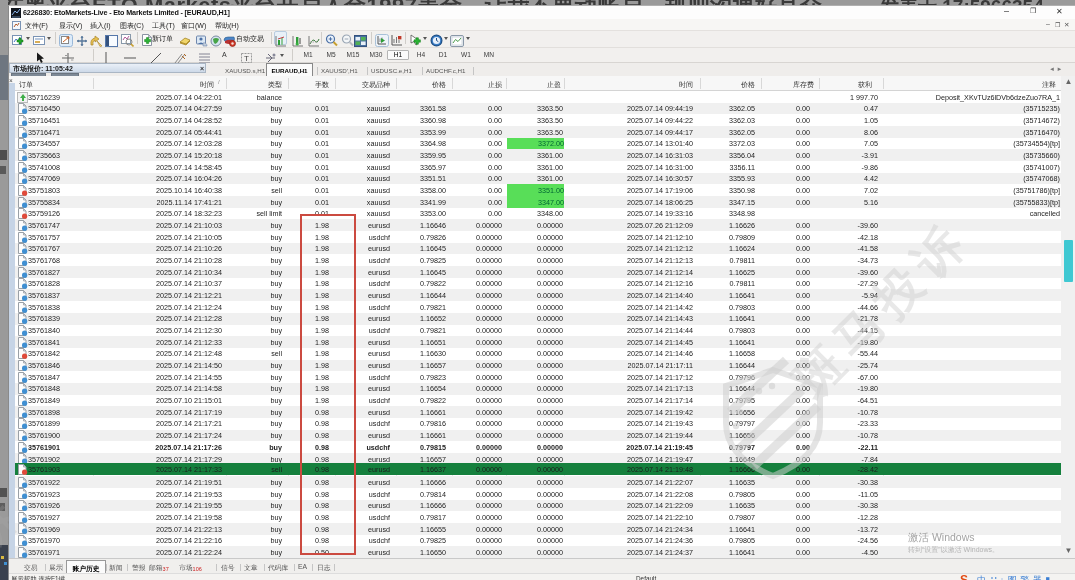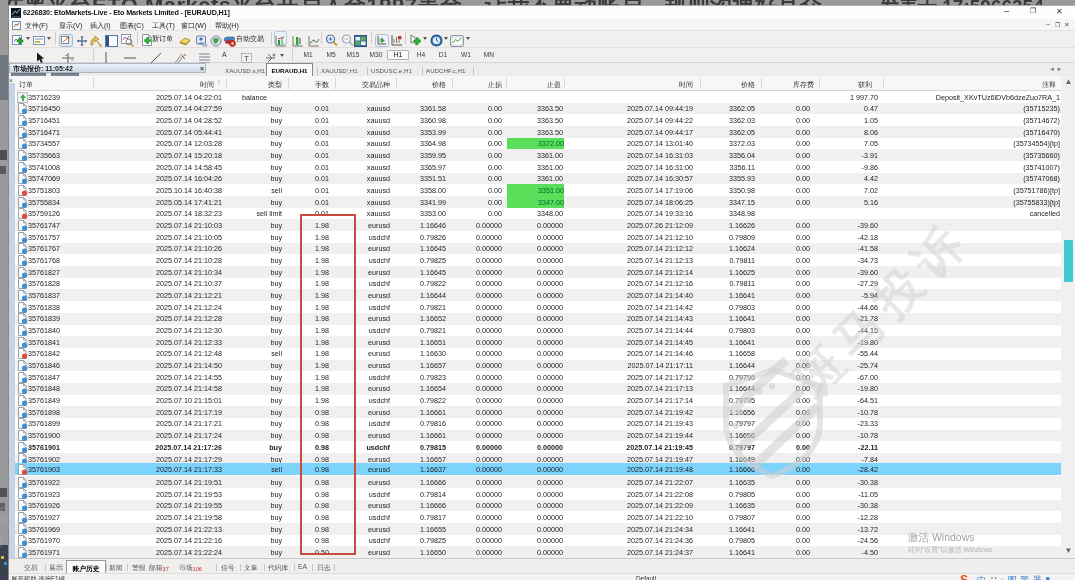--- a/index.html
+++ b/index.html
@@ -360,21 +360,21 @@
           <span style="position:absolute;left:752px;top:2px;width:1px;height:11px;background:#d8d8d8;"></span>
           <span style="position:absolute;left:810px;top:2px;width:1px;height:11px;background:#d8d8d8;"></span>
           <span style="position:absolute;left:874px;top:2px;width:1px;height:11px;background:#d8d8d8;"></span>
       </div>
       <div class="row" style="top:15.00px;background:#ffffff;">
           <span class="ric" style="border:1px solid #b9b9b9;background:#f2f2f2;"><svg width="10" height="10" viewBox="0 0 10 10">
               <path d="M5 1 L8 5 L6 5 L6 8 L4 8 L4 5 L2 5 Z" fill="#3fae49"></path>
             </svg></span>
           <span class="c ord">35716239</span>
           <span class="c r" style="left:118px;width:95px;">2025.07.14 04:22:01</span>
-          <span class="c r" style="left:218px;width:55px;text-align:center;">balance</span>
+          <span class="c r" style="left:218px;width:55px;">balance</span>
           <span class="c r" style="left:800px;width:69px;">1 997.70</span>
           <span class="c r" style="left:872px;width:179px;">Deposit_XKvTUz6lDVb6dzeZuo7RA_1</span>
         </div>
         <div class="row" style="top:26.68px;background:#f0f0f0;">
           <span class="ric"><svg width="11" height="11" viewBox="0 0 11 11">
               <path d="M1.5 0.5 h5 l2.5 2.5 v7.5 h-7.5 Z" fill="#fdfdfd" stroke="#9aa0a6" stroke-width="1"></path>
               <path d="M6.5 0.5 l2.5 2.5 h-2.5 Z" fill="#d7dbe0" stroke="#9aa0a6" stroke-width="0.8"></path>
               <circle cx="7.6" cy="8.2" r="2.6" fill="#3f8fd2"></circle>
             </svg></span>
           <span class="c ord">35716450</span>
@@ -531,21 +531,21 @@
           <span class="c r" style="left:800px;width:69px;">7.02</span>
           <span class="c r" style="left:872px;width:179px;">(35751786)[tp]</span>
         </div>
         <div class="row" style="top:120.08px;background:#f0f0f0;">
           <span class="ric"><svg width="11" height="11" viewBox="0 0 11 11">
               <path d="M1.5 0.5 h5 l2.5 2.5 v7.5 h-7.5 Z" fill="#fdfdfd" stroke="#9aa0a6" stroke-width="1"></path>
               <path d="M6.5 0.5 l2.5 2.5 h-2.5 Z" fill="#d7dbe0" stroke="#9aa0a6" stroke-width="0.8"></path>
               <circle cx="7.6" cy="8.2" r="2.6" fill="#3f8fd2"></circle>
             </svg></span>
           <span class="c ord">35755834</span>
-          <span class="c r" style="left:118px;width:95px;">2025.05.14 17:41:21</span>
+          <span class="c r" style="left:118px;width:95px;">2025.11.14 17:41:21</span>
           <span class="c r" style="left:218px;width:55px;">buy</span>
           <span class="c r" style="left:273px;width:47px;">0.01</span>
           <span class="c r" style="left:322px;width:59px;">xauusd</span>
           <span class="c r" style="left:378px;width:59px;">3341.99</span>
           <span class="c r" style="left:433px;width:60px;">0.00</span>
           <span class="c r tpg">3347.00</span>
           <span class="c r" style="left:590px;width:94px;">2025.07.14 18:06:25</span>
           <span class="c r" style="left:687px;width:59px;">3347.15</span>
           <span class="c r" style="left:742px;width:59px;">0.00</span>
           <span class="c r" style="left:800px;width:69px;">5.16</span>
@@ -961,21 +961,21 @@
           <span class="c r" style="left:273px;width:47px;">0.98</span>
           <span class="c r" style="left:322px;width:59px;">eurusd</span>
           <span class="c r" style="left:378px;width:59px;">1.16657</span>
           <span class="c r" style="left:433px;width:60px;">0.00000</span>
           <span class="c r" style="left:488px;width:66px;">0.00000</span>
           <span class="c r" style="left:590px;width:94px;">2025.07.14 21:19:47</span>
           <span class="c r" style="left:687px;width:59px;">1.16649</span>
           <span class="c r" style="left:742px;width:59px;">0.00</span>
           <span class="c r" style="left:800px;width:69px;">-7.84</span>
         </div>
-        <div class="row" style="top:387px;background:#7dd3fc;">
+        <div class="row" style="top:387px;background:#15803d;">
           <span class="ric"><svg width="11" height="11" viewBox="0 0 11 11">
               <path d="M1.5 0.5 h5 l2.5 2.5 v7.5 h-7.5 Z" fill="#fdfdfd" stroke="#9aa0a6" stroke-width="1"></path>
               <path d="M6.5 0.5 l2.5 2.5 h-2.5 Z" fill="#d7dbe0" stroke="#9aa0a6" stroke-width="0.8"></path>
               <circle cx="7.6" cy="8.2" r="2.6" fill="#e04a3a"></circle>
             </svg></span>
           <span class="c ord">35761903</span>
           <span class="c r" style="left:118px;width:95px;">2025.07.14 21:17:33</span>
           <span class="c r" style="left:218px;width:55px;">sell</span>
           <span class="c r" style="left:273px;width:47px;">0.98</span>
           <span class="c r" style="left:322px;width:59px;">eurusd</span>

